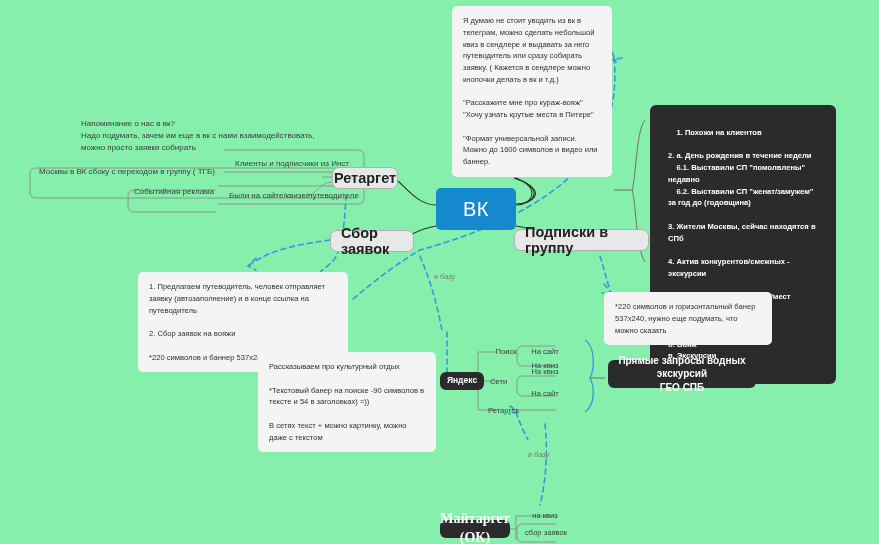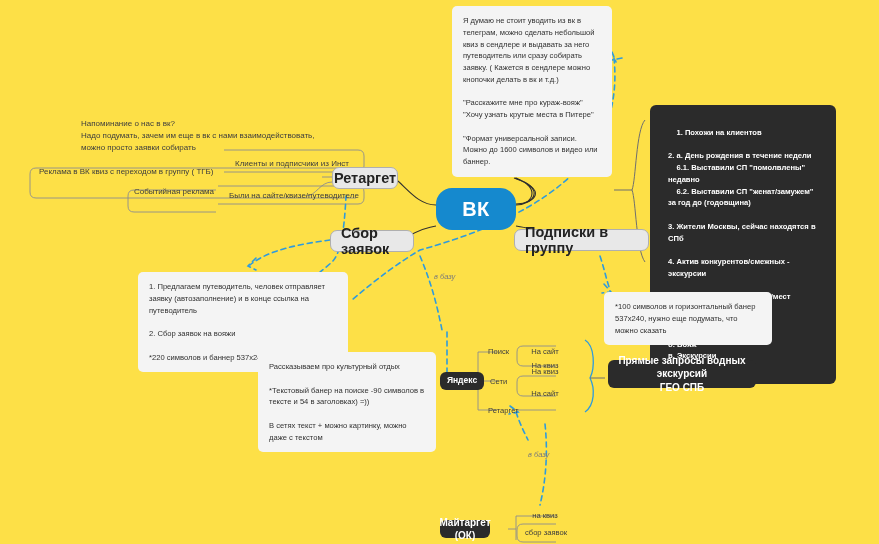--- a/index.html
+++ b/index.html
@@ -6,39 +6,39 @@
   html, body {
     margin: 0; padding: 0;
     background: #ffffff;
     font-family: "Liberation Sans", sans-serif;
   }
   #canvas {
     position: relative;
     width: 879px;
     height: 544px;
     overflow: hidden;
-    background: #fde047;
+    background: #86efac;
   }
   #links {
     position: absolute; left: 0; top: 0;
     width: 879px; height: 544px;
     pointer-events: none;
   }
   .node {
     position: absolute;
     white-space: pre-wrap;
   }
 
   
   .central {
     background: #1589CE;
     color: #ffffff;
-    font-weight: bold;
+    font-weight: normal;
     font-size: 20px;
-    border-radius: 16px;
+    border-radius: 5px;
     display: flex;
     align-items: center;
     justify-content: center;
     letter-spacing: .5px;
   }
 
   
   .branch {
     background: #E8E8E8;
     border: 1px solid #AFAFAF;
@@ -222,21 +222,21 @@
 а. Прогулки на яхте
 б. Вояж
 в. Экскурсии</span>
   </div>
 
   <div class="node label" style="left:78px; top:118px; width:240px; align-items:flex-start;">Напоминание о нас в вк?
 Надо подумать, зачем им еще в вк с нами взаимодействовать, можно просто заявки собирать</div>
 
   <div class="node label" style="left:232px; top:146px; width:140px; height:26px;">Клиенты и подписчики из Инст</div>
 
-  <div class="node label" style="left:36px; top:163px; width:210px; height:36px; align-items:flex-start; padding-top:3px;">Реклама в ВК квиз с переходом в группу ( ТГБ)</div>
+  <div class="node label" style="left:36px; top:163px; width:210px; height:36px; align-items:flex-start; padding-top:3px;">Москвы в ВК сбоку с переходом в группу ( ТГБ)</div>
 
   <div class="node label" style="left:226px; top:182px; width:142px; height:22px;">Были на сайте/квизе/путеводителе</div>
 
   <div class="node label center" style="left:130px; top:180px; width:88px; height:20px;">Событийная реклама</div>
 
   <div class="node branch" style="left:332px; top:167px; width:66px; height:22px;">
     <span>Ретаргет</span>
   </div>
 
   <div class="node branch" style="left:330px; top:230px; width:84px; height:22px;">
@@ -251,36 +251,36 @@
   <div class="node branch" style="left:514px; top:229px; width:135px; height:22px;">
     <span>Подписки в группу</span>
   </div>
 
   <div class="node note" style="left:138px; top:272px; width:210px;">1. Предлагаем путеводитель, человек отправляет заявку (автозаполнение) и в конце ссылка на путеводитель
 
 2. Сбор заявок на вояжи
 
 *220 символов и баннер 537х240</div>
 
-  <div class="node note" style="left:604px; top:292px; width:168px;">*100 символов и горизонтальный банер 537х240, нужно еще подумать, что можно сказать</div>
+  <div class="node note" style="left:604px; top:292px; width:168px;">*220 символов и горизонтальный банер 537х240, нужно еще подумать, что можно сказать</div>
 
   <div class="node note" style="left:258px; top:352px; width:178px;">Рассказываем про культурный отдых
 
 *Текстовый банер на поиске -90 символов в тексте и 54 в заголовках) =))
 
 В сетях текст + можно картинку, можно даже с текстом</div>
 
   <div class="node conn-label" style="left:434px; top:272px;">в базу</div>
   <div class="node conn-label" style="left:528px; top:450px;">в базу</div>
 
   <div class="node dark" style="left:440px; top:372px; width:44px; height:18px; font-size:8.5px;">
     <span>Яндекс</span>
   </div>
 
-  <div class="node sub" style="left:488px; top:344px; width:36px; height:14px; justify-content:flex-start;">
+  <div class="node sub" style="left:488px; top:344px; width:36px; height:14px; justify-content:center;">
     <span>Поиск</span>
   </div>
   <div class="node sub" style="left:524px; top:344px; width:42px; height:14px;">
     <span>На сайт</span>
   </div>
   <div class="node sub" style="left:524px; top:358px; width:42px; height:14px;">
     <span>На квиз</span>
   </div>
 
   <div class="node sub" style="left:490px; top:374px; width:32px; height:14px; justify-content:flex-start;">
@@ -295,21 +295,21 @@
 
   <div class="node sub" style="left:488px; top:403px; width:44px; height:14px; justify-content:flex-start;">
     <span>Ретаргет</span>
   </div>
 
   <div class="node dark" style="left:608px; top:360px; width:148px; height:28px;">
     <span>Прямые запросы водных экскурсий
 ГЕО СПБ</span>
   </div>
 
-  <div class="node dark" style="left:440px; top:520px; width:50px; height:18px; font-size:10px;">
+  <div class="node dark" style="left:440px; top:520px; width:70px; height:18px; font-size:14px;font-family:Liberation Serif, serif;">
     <span>Майтаргет (ОК)</span>
   </div>
   <div class="node sub" style="left:520px; top:508px; width:50px; height:14px;">
     <span>на квиз</span>
   </div>
   <div class="node sub" style="left:518px; top:525px; width:56px; height:14px;">
     <span>сбор заявок</span>
   </div>
 
 </div>

